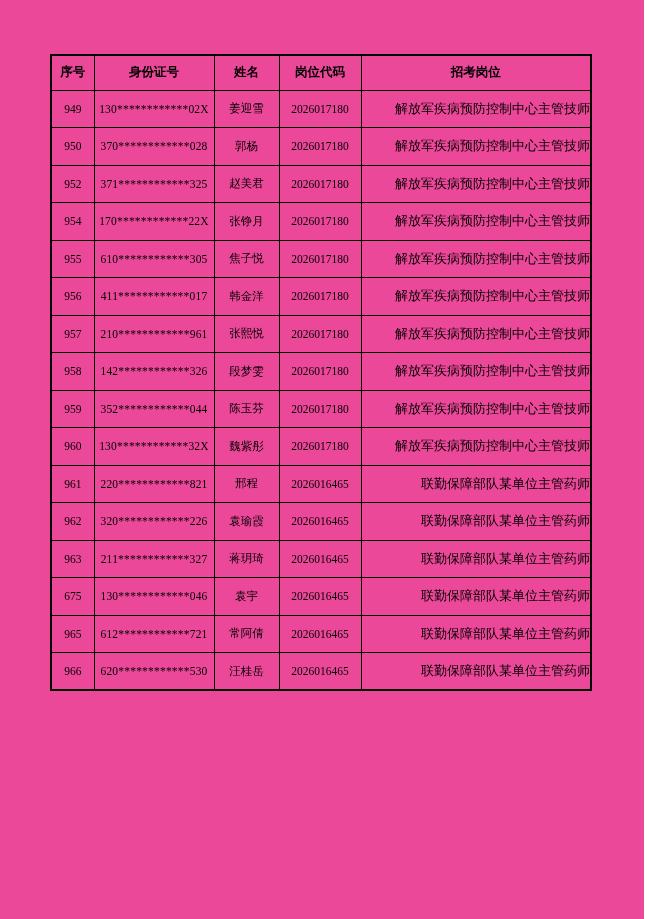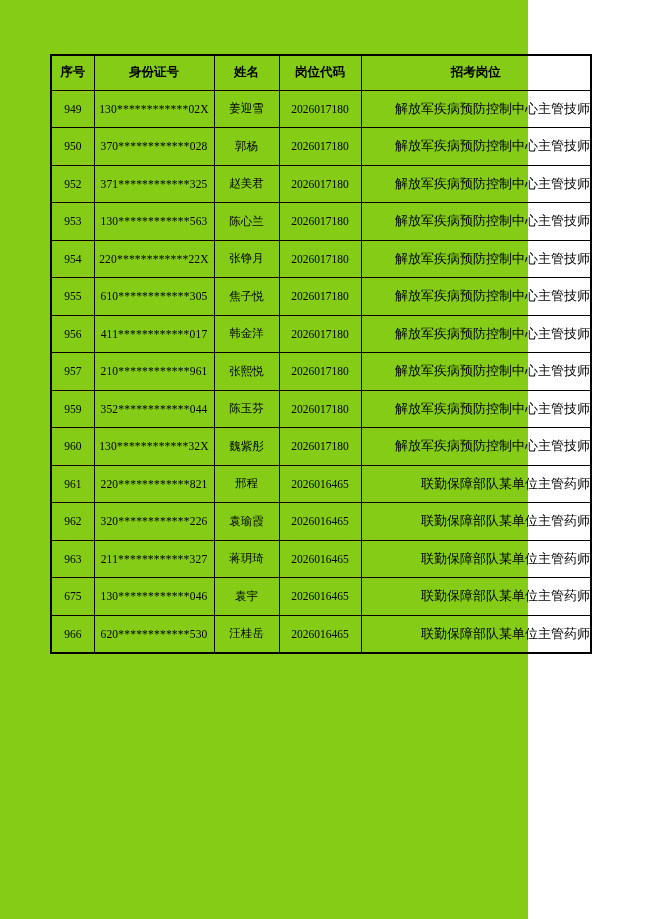--- a/index.html
+++ b/index.html
@@ -6,23 +6,23 @@
   html, body {
     width: 650px;
     height: 919px;
     background: #ffffff;
     font-family: "Liberation Serif", "DejaVu Serif", serif;
     color: #000000;
     overflow: hidden;
   }
   .page {
     position: relative;
-    width: 528px;
+    width: 644px;
     height: 919px;
-    background: #84cc16;
+    background: #ec4899;
   }
   table.recruit {
     position: absolute;
     left: 50px;
     top: 54px;
     width: 540px;
     border-collapse: collapse;
     table-layout: fixed;
     border: 2px solid #000000;
   }
@@ -99,29 +99,22 @@
     <td class="c-title">解放军疾病预防控制中心主管技师</td>
   </tr>
         <tr>
     <td class="c-seq">952</td>
     <td class="c-id">371************325</td>
     <td class="c-name">赵美君</td>
     <td class="c-code">2026017180</td>
     <td class="c-title">解放军疾病预防控制中心主管技师</td>
   </tr>
         <tr>
-    <td class="c-seq">953</td>
-    <td class="c-id">130************563</td>
-    <td class="c-name">陈心兰</td>
-    <td class="c-code">2026017180</td>
-    <td class="c-title">解放军疾病预防控制中心主管技师</td>
-  </tr>
-        <tr>
     <td class="c-seq">954</td>
-    <td class="c-id">220************22X</td>
+    <td class="c-id">170************22X</td>
     <td class="c-name">张铮月</td>
     <td class="c-code">2026017180</td>
     <td class="c-title">解放军疾病预防控制中心主管技师</td>
   </tr>
         <tr>
     <td class="c-seq">955</td>
     <td class="c-id">610************305</td>
     <td class="c-name">焦子悦</td>
     <td class="c-code">2026017180</td>
     <td class="c-title">解放军疾病预防控制中心主管技师</td>
@@ -134,20 +127,27 @@
     <td class="c-title">解放军疾病预防控制中心主管技师</td>
   </tr>
         <tr>
     <td class="c-seq">957</td>
     <td class="c-id">210************961</td>
     <td class="c-name">张熙悦</td>
     <td class="c-code">2026017180</td>
     <td class="c-title">解放军疾病预防控制中心主管技师</td>
   </tr>
         <tr>
+    <td class="c-seq">958</td>
+    <td class="c-id">142************326</td>
+    <td class="c-name">段梦雯</td>
+    <td class="c-code">2026017180</td>
+    <td class="c-title">解放军疾病预防控制中心主管技师</td>
+  </tr>
+        <tr>
     <td class="c-seq">959</td>
     <td class="c-id">352************044</td>
     <td class="c-name">陈玉芬</td>
     <td class="c-code">2026017180</td>
     <td class="c-title">解放军疾病预防控制中心主管技师</td>
   </tr>
         <tr>
     <td class="c-seq">960</td>
     <td class="c-id">130************32X</td>
     <td class="c-name">魏紫彤</td>
@@ -172,20 +172,27 @@
     <td class="c-seq">963</td>
     <td class="c-id">211************327</td>
     <td class="c-name">蒋玥琦</td>
     <td class="c-code">2026016465</td>
     <td class="c-title">联勤保障部队某单位主管药师</td>
   </tr>
         <tr>
     <td class="c-seq">675</td>
     <td class="c-id">130************046</td>
     <td class="c-name">袁宇</td>
+    <td class="c-code">2026016465</td>
+    <td class="c-title">联勤保障部队某单位主管药师</td>
+  </tr>
+        <tr>
+    <td class="c-seq">965</td>
+    <td class="c-id">612************721</td>
+    <td class="c-name">常阿倩</td>
     <td class="c-code">2026016465</td>
     <td class="c-title">联勤保障部队某单位主管药师</td>
   </tr>
         <tr>
     <td class="c-seq">966</td>
     <td class="c-id">620************530</td>
     <td class="c-name">汪桂岳</td>
     <td class="c-code">2026016465</td>
     <td class="c-title">联勤保障部队某单位主管药师</td>
   </tr>

